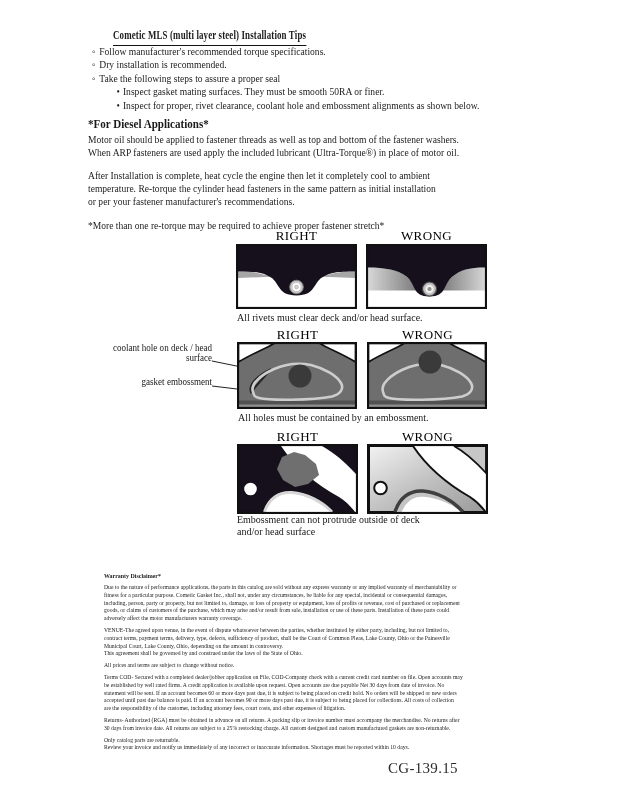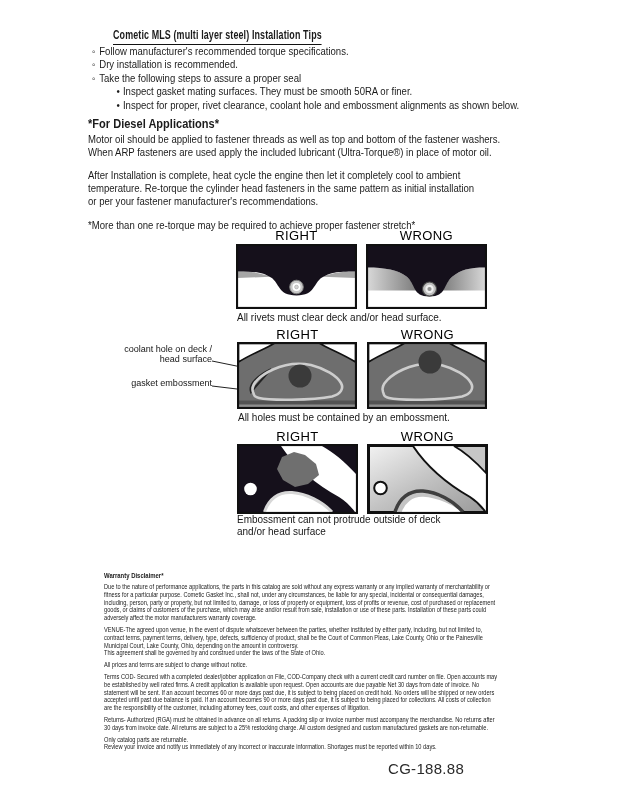--- a/index.html
+++ b/index.html
@@ -1,17 +1,17 @@
 <!DOCTYPE html>
 <html><head>
 <meta charset="utf-8">
 <style>
   html,body{margin:0;padding:0;background:#fff;}
   .page{position:relative;width:618px;height:800px;background:#ffffff;overflow:hidden;
-        font-family:Liberation Sans, sans-serif;color:#1b1b1b;}
+        font-family:Liberation Serif, serif;color:#1b1b1b;}
   .abs{position:absolute;}
   
   .title{display:inline-block;font-size:13.5px;font-weight:bold;white-space:nowrap;
          border-bottom:1.6px solid #111;padding-bottom:2px;
          transform:scaleX(0.66);transform-origin:0 0;letter-spacing:.2px;}
   
   .bullets{left:92px;top:45px;font-size:10.5px;line-height:13.4px;white-space:nowrap;
            transform:scaleX(0.91);transform-origin:0 0;}
   .b-row{display:flex;}
   .b-row.sub{margin-left:27px;}
@@ -198,15 +198,15 @@
 be established by well rated firms.  A credit application is available upon request.  Open accounts are due payable Net 30 days from date of invoice.  No
 statement will be sent.  If an account becomes 60 or more days past due, it is subject to being placed on credit hold.  No orders will be shipped or new orders
 accepted until past due balance is paid.  If an account becomes 90 or more days past due, it is subject to being placed for collections.  All costs of collection
 are the responsibility of the customer, including attorney fees, court costs, and other expenses of litigation.</p>
     <p>Returns- Authorized (RGA) must be obtained in advance on all returns.  A packing slip or invoice number must accompany the merchandise.  No returns after
 30 days from invoice date.  All returns are subject to a 25% restocking charge.  All custom designed and custom manufactured gaskets are non-returnable.</p>
     <p>Only catalog parts are returnable.
 Review your invoice and notify us immediately of any incorrect or inaccurate information.  Shortages must be reported within 10 days.</p>
   </div>
 
-  <div class="abs footer" style="left:388px;top:760px;">CG-188.88</div>
+  <div class="abs footer" style="left:388px;top:760px;">CG-139.15</div>
 
 </div>
 
 </body></html>

